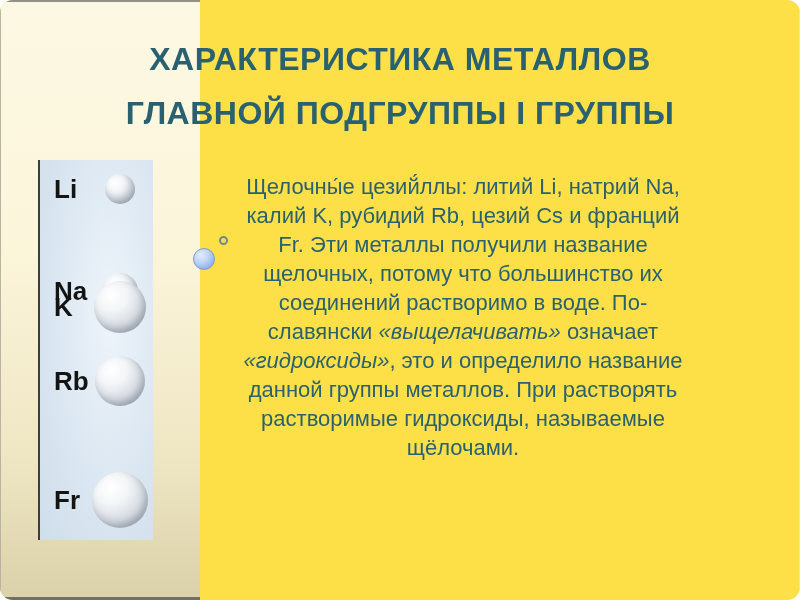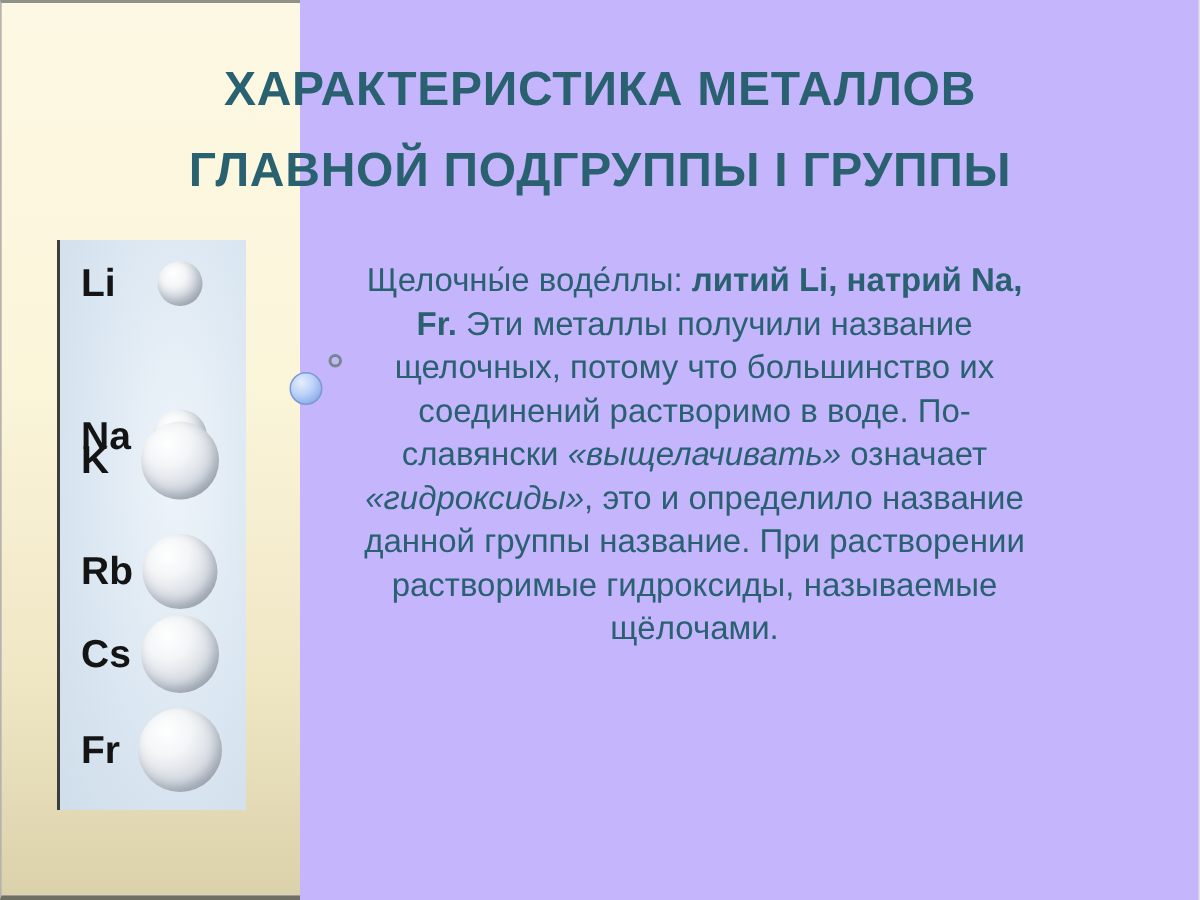--- a/index.html
+++ b/index.html
@@ -1,23 +1,24 @@
 <!DOCTYPE html>
 <html style="--title-text: #2a6170; --body-text: #2a6170; --cream-top: #fdf8e3; --cream-bottom: #dbd2ab; --panel-bg: #dae6f1; --element-label: #141414; --bullet-blue: #94b3ec;"><head>
 <meta charset="utf-8">
 <style>
   html, body { margin: 0; padding: 0; background: #ffffff; }
 
   .slide {
     position: relative;
     width: 800px;
     height: 600px;
-    background: #c4b5fd;
+    background: #fde047;
     overflow: hidden;
     font-family: "Liberation Sans", sans-serif;
+    border-radius: 13px;
   }
 
   
   .cream-band {
     position: absolute;
     left: 0; top: 0;
     width: 200px; height: 600px;
     box-sizing: border-box;
     background: linear-gradient(180deg,
       var(--cream-top, #fdf8e3) 0%,
@@ -45,21 +46,21 @@
     font-weight: 700;
     font-size: 32px;
     line-height: 54px;
     letter-spacing: 0.5px;
   }
 
   
   .el-panel {
     position: absolute;
     left: 38px; top: 160px;
-    width: 126px; height: 380px;
+    width: 115px; height: 380px;
     box-sizing: border-box;
     background: radial-gradient(ellipse at 62% 40%,
       #eef4fa 0%, var(--panel-bg, #dae6f1) 58%, #cfdeeb 100%);
     border-left: 2px solid #3d3d3d;
   }
   .el-row { position: absolute; left: 0; width: 100%; }
   .r-li { top: 13px;  height: 32px; }
   .r-na { top: 65px;  height: 36px; margin-top: 48px; }
   .r-k  { top: 121px; height: 52px; }
   .r-rb { top: 196px; height: 50px; }
@@ -117,21 +118,21 @@
     position: absolute;
     left: 174px; top: 172px;
     width: 578px;
     text-align: center;
     color: var(--body-text, #2a6170);
     font-size: 22px;
     line-height: 29px;
   }
   .tline { white-space: nowrap; }
   .run-regular     { font-weight: 400; }
-  .run-bold        { font-weight: 700; }
+  .run-bold        { font-weight: 400; }
   .run-bold-italic { font-weight: 400; font-style: italic; }
 </style>
 </head>
 <body>
 
 <div class="slide">
 
   <div class="cream-band"></div>
   <div class="right-edge-line"></div>
 
@@ -150,38 +151,35 @@
       <span class="sphere s-na"></span>
     </div>
     <div class="el-row r-k">
       <span class="el-symbol">K</span>
       <span class="sphere s-k"></span>
     </div>
     <div class="el-row r-rb">
       <span class="el-symbol">Rb</span>
       <span class="sphere s-rb"></span>
     </div>
-    <div class="el-row r-cs">
-      <span class="el-symbol">Cs</span>
-      <span class="sphere s-cs"></span>
-    </div>
     <div class="el-row r-fr">
       <span class="el-symbol">Fr</span>
       <span class="sphere s-fr"></span>
     </div>
   </div>
 
   <div class="bullet-sphere"></div>
   <div class="small-circle"></div>
 
   <div class="body-text">
-      <div class="tline"><span class="run-regular">Щелочны́е воде́ллы: </span><span class="run-bold">литий Li, натрий Na,</span></div>
+      <div class="tline"><span class="run-regular">Щелочны́е цезий́ллы: </span><span class="run-bold">литий Li, натрий Na,</span></div>
+      <div class="tline"><span class="run-bold">калий K, рубидий Rb, цезий Cs и франций</span></div>
       <div class="tline"><span class="run-bold">Fr. </span><span class="run-regular">Эти металлы получили название</span></div>
       <div class="tline"><span class="run-regular">щелочных, потому что большинство их</span></div>
       <div class="tline"><span class="run-regular">соединений растворимо в воде. По-</span></div>
       <div class="tline"><span class="run-regular">славянски </span><span class="run-bold-italic">«выщелачивать»</span><span class="run-regular"> означает</span></div>
       <div class="tline"><span class="run-bold-italic">«гидроксиды»</span><span class="run-regular">, это и определило название</span></div>
-      <div class="tline"><span class="run-regular">данной группы название. При растворении</span></div>
+      <div class="tline"><span class="run-regular">данной группы металлов. При растворять</span></div>
       <div class="tline"><span class="run-regular">растворимые гидроксиды, называемые</span></div>
       <div class="tline"><span class="run-regular">щёлочами.</span></div>
     </div>
 
 </div>
 
 </body></html>

